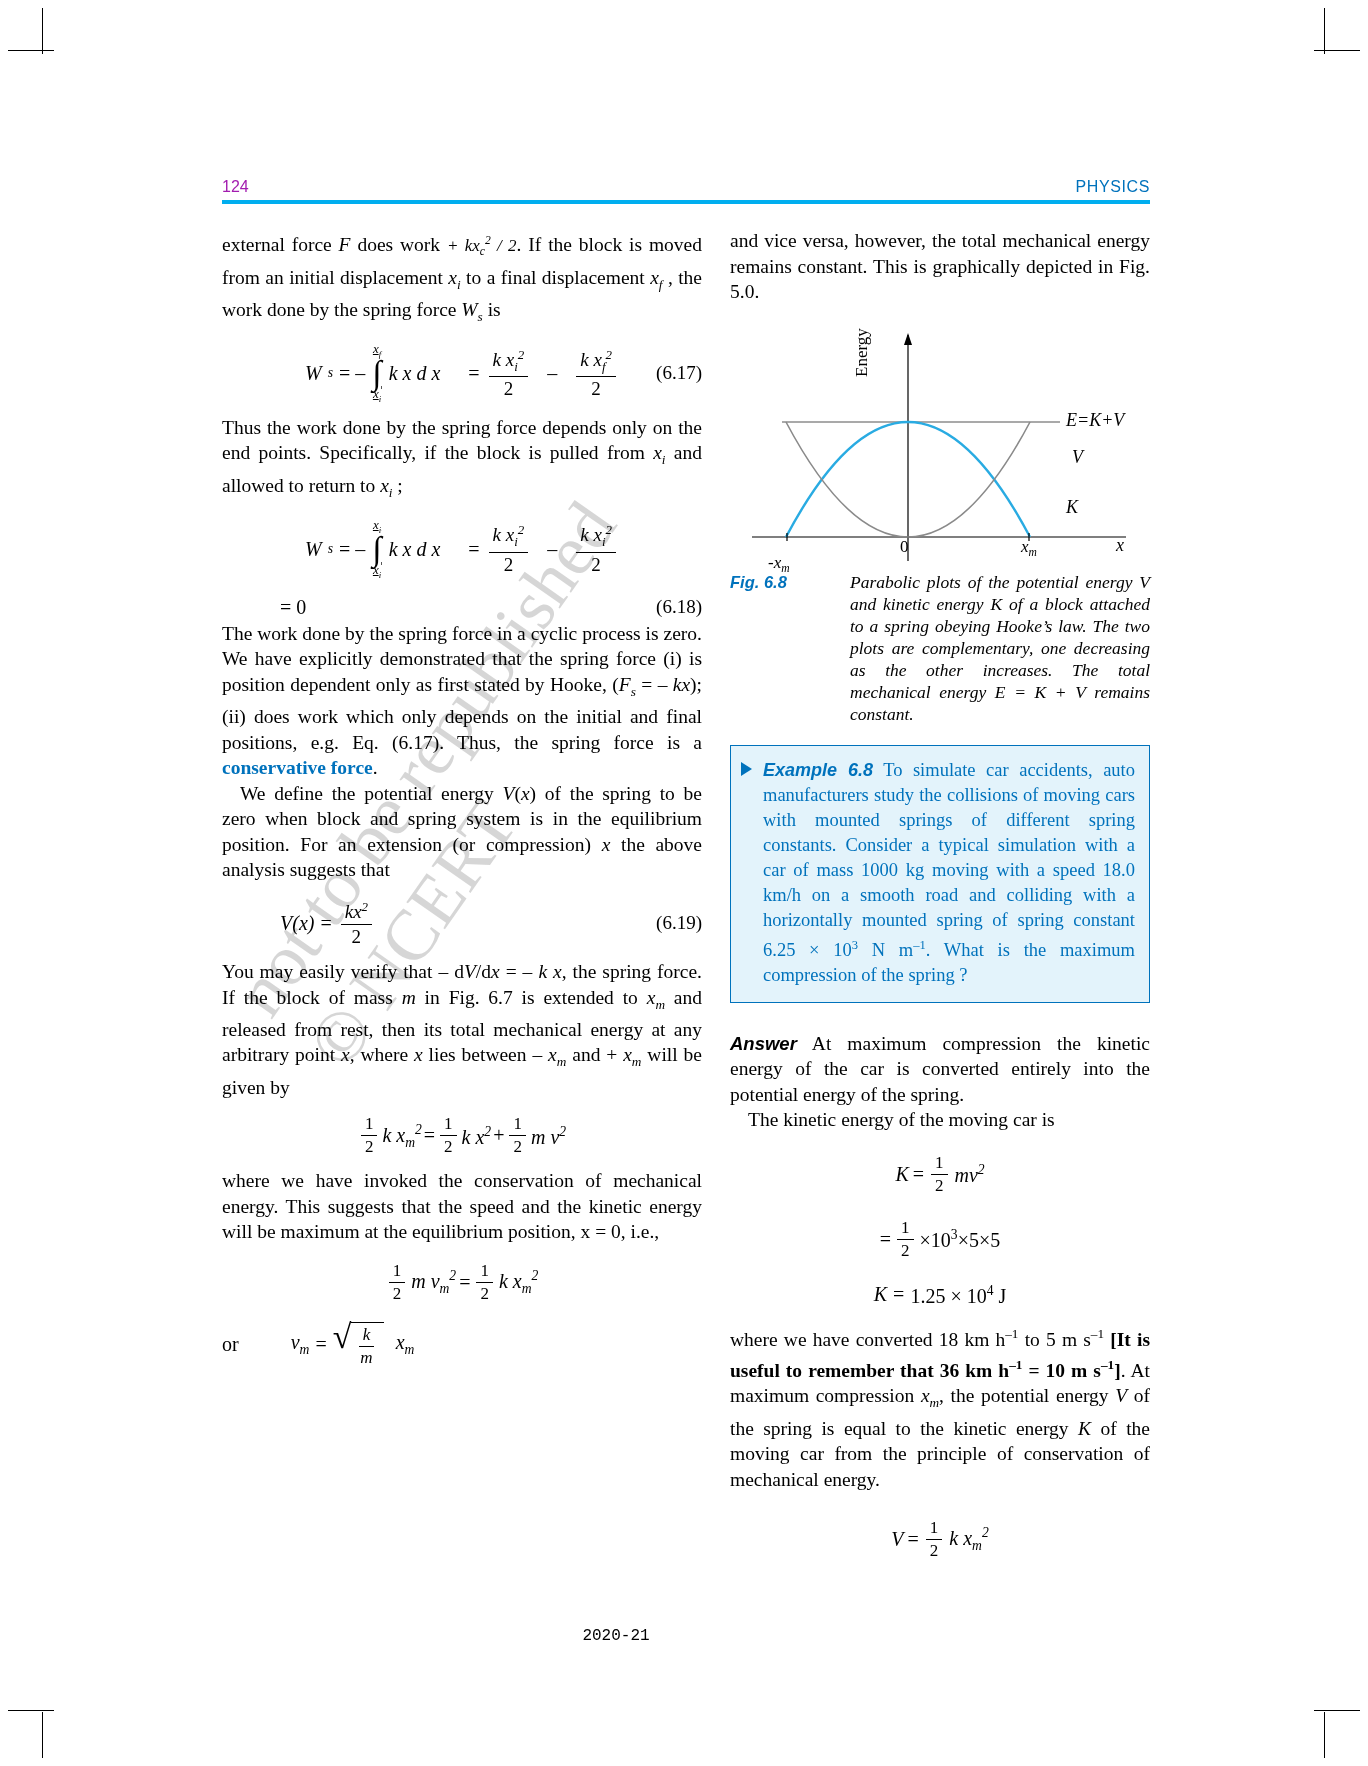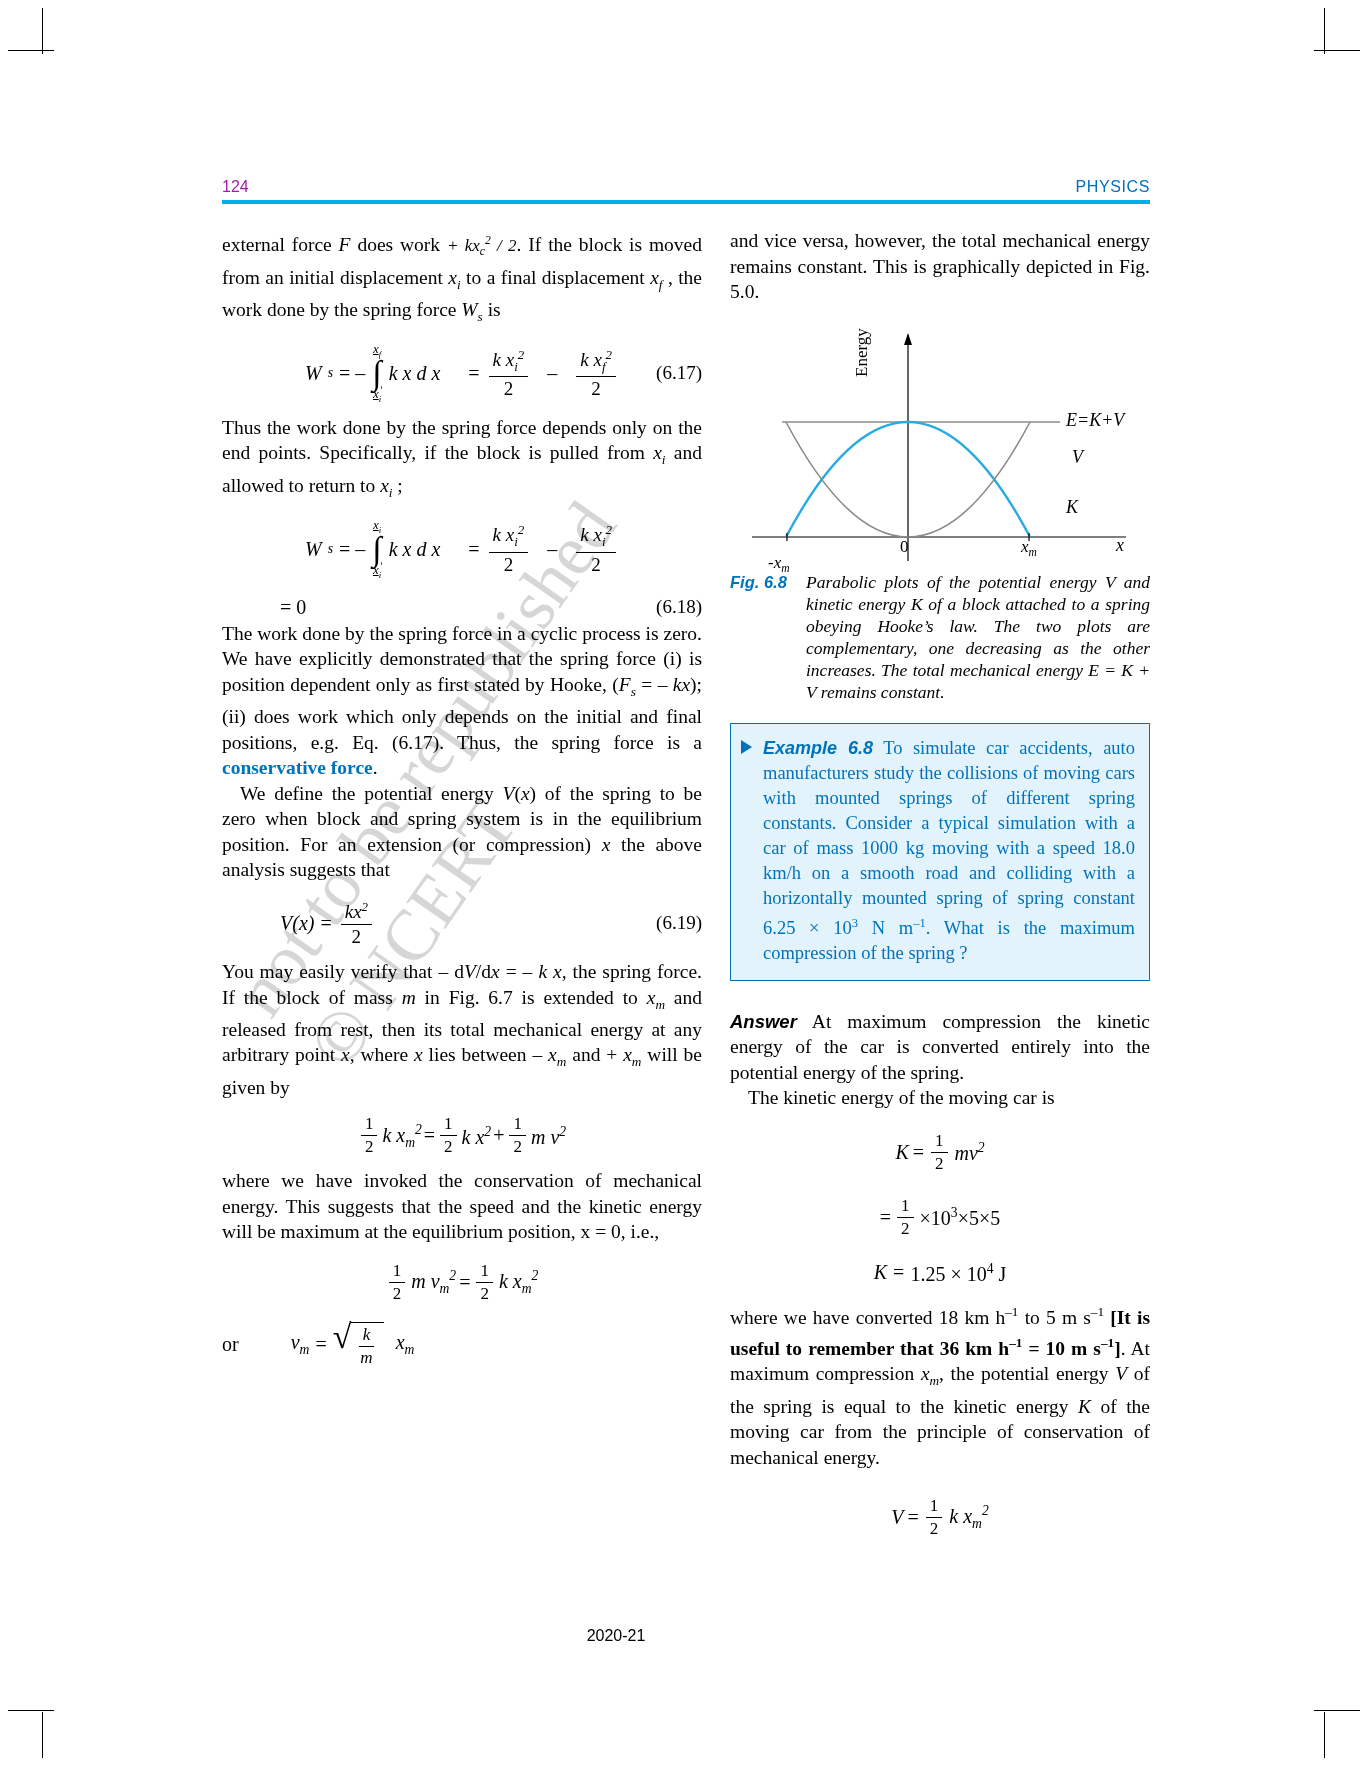--- a/index.html
+++ b/index.html
@@ -169,21 +169,21 @@
     position: absolute;
     left: 0;
     top: 0;
     color: #0072bc;
     font-style: italic;
     font-weight: bold;
     font-family: "Liberation Sans", sans-serif;
     font-size: 16.5px;
   }
   .fig-caption-text {
-    margin-left: 76px;
+    margin-left: 120px;
     display: block;
   }
 
   
   .example-box {
     position: relative;
     margin-top: 20px;
     border: 1px solid #0072bc;
     background: #e3f3fb;
     padding: 12px 14px 14px 32px;
@@ -233,21 +233,21 @@
     white-space: nowrap;
   }
 
   .footer {
     position: absolute;
     left: 0;
     top: 1627px;
     width: 1232px;
     text-align: center;
     font-size: 16px;
-    font-family: Liberation Sans, sans-serif;
+    font-family: Liberation Mono, monospace;
   }
 </style>
 </head>
 <body>
 
 <div class="page">
 
   <div class="crop cm-v" style="left:42px; top:8px;"></div>
   <div class="crop cm-h" style="left:8px;  top:50px;"></div>
   <div class="crop cm-v" style="left:1324px; top:8px;"></div>

